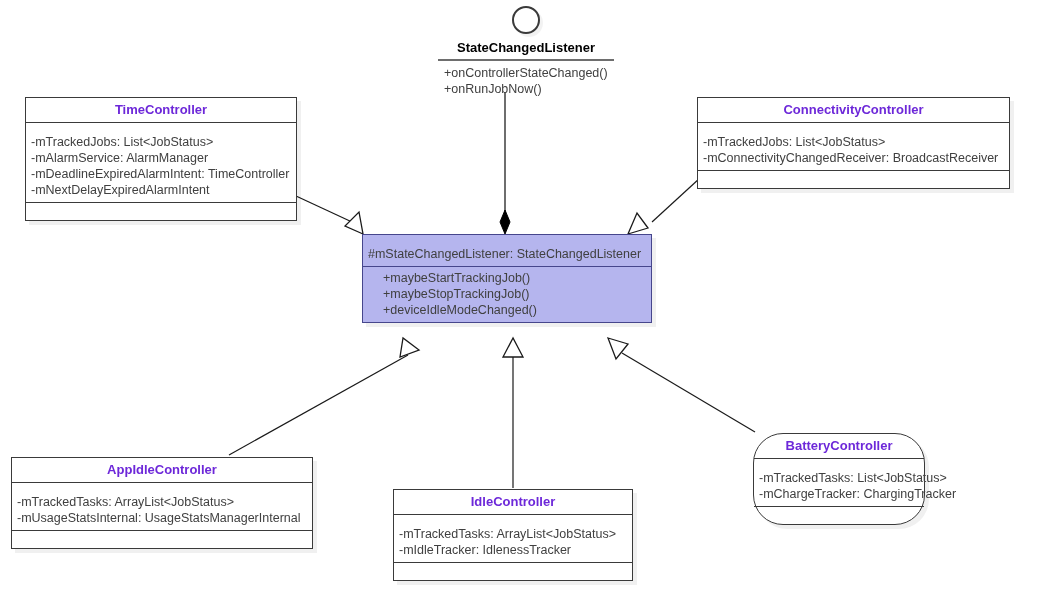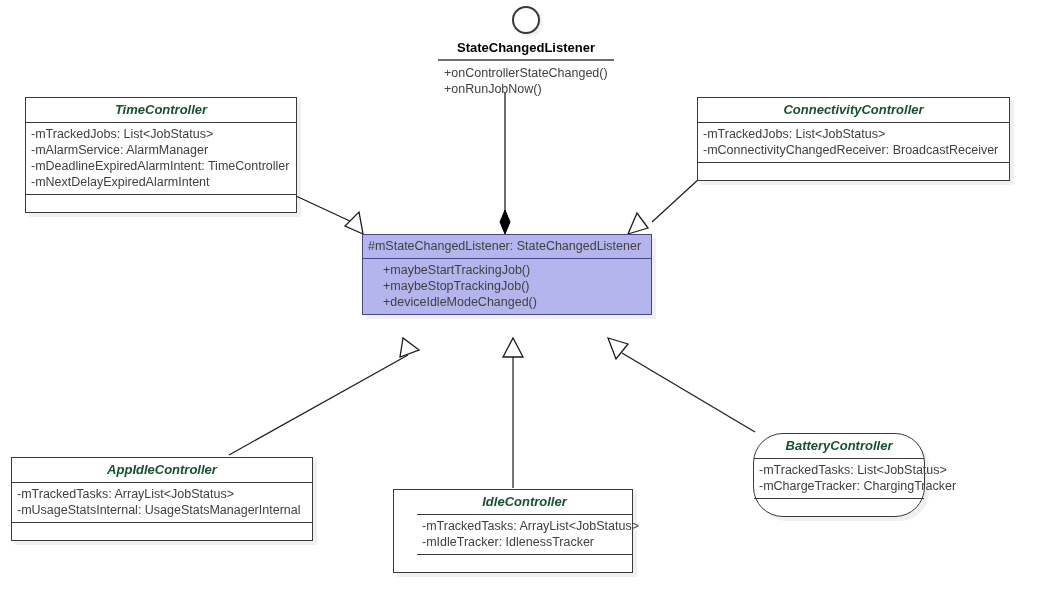--- a/index.html
+++ b/index.html
@@ -33,30 +33,30 @@
     position: absolute;
     box-sizing: border-box;
     border: 1px solid #3a3a3a;
     background: #ffffff;
     box-shadow: 4px 4px 0 0 rgba(0,0,0,0.06);
   }
   .uml-class .cls-name {
     text-align: center;
     font-weight: bold;
     font-size: 13px;
-    color: #14532d;
+    color: #6d28d9;
     padding: 5px 6px 5px 6px;
     line-height: 14px;
     border-bottom: 1px solid #3a3a3a;
     white-space: nowrap;
-    font-style: italic;
   }
   .uml-class .cls-attrs {
     padding: 3px 5px 4px 5px;
     border-bottom: 1px solid #3a3a3a;
+    margin-top: 8px;
   }
   .uml-class .cls-ops {
     padding: 3px 5px 4px 20px;
     min-height: 10px;
   }
   .uml-class .cls-ops.empty {
     min-height: 9px;
     padding: 4px 5px 4px 5px;
   }
   .uml-member {
@@ -187,21 +187,21 @@
 
   <div class="uml-class" style="left:11px; top:457px; width:302px;">
     <div class="cls-name">AppIdleController</div>
     <div class="cls-attrs">
       <div class="uml-member">-mTrackedTasks: ArrayList&lt;JobStatus&gt;</div>
       <div class="uml-member">-mUsageStatsInternal: UsageStatsManagerInternal</div>
     </div>
     <div class="cls-ops empty"></div>
   </div>
 
-  <div class="uml-class" style="left:393px; top:489px; width:240px;padding-left:23px;">
+  <div class="uml-class" style="left:393px; top:489px; width:240px;">
     <div class="cls-name">IdleController</div>
     <div class="cls-attrs">
       <div class="uml-member">-mTrackedTasks: ArrayList&lt;JobStatus&gt;</div>
       <div class="uml-member">-mIdleTracker: IdlenessTracker</div>
     </div>
     <div class="cls-ops empty"></div>
   </div>
 
   <div class="uml-class" style="left:753px; top:433px; width:172px;border-radius:30px;">
     <div class="cls-name">BatteryController</div>

